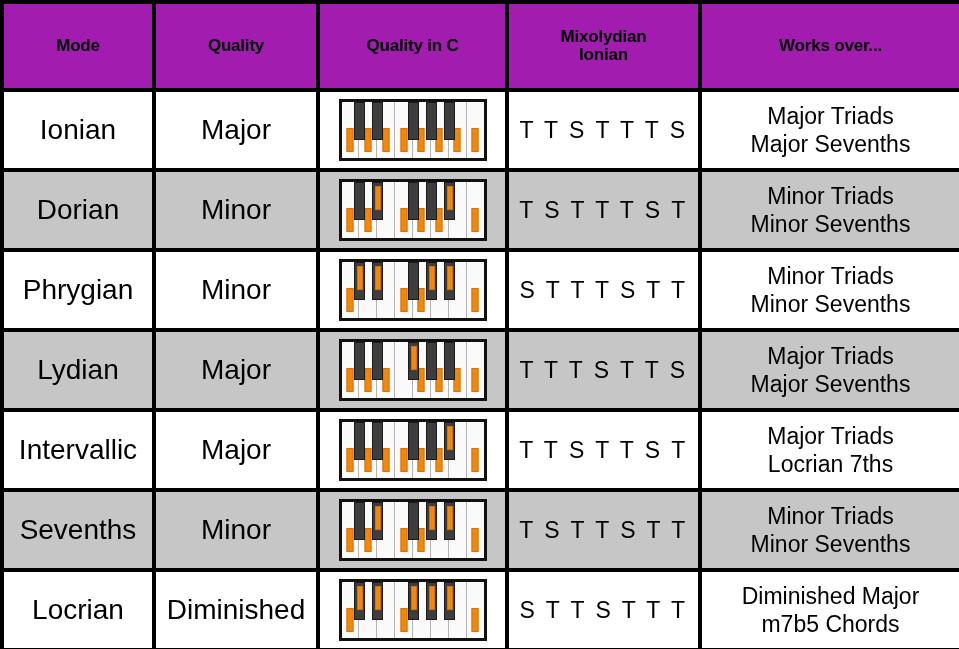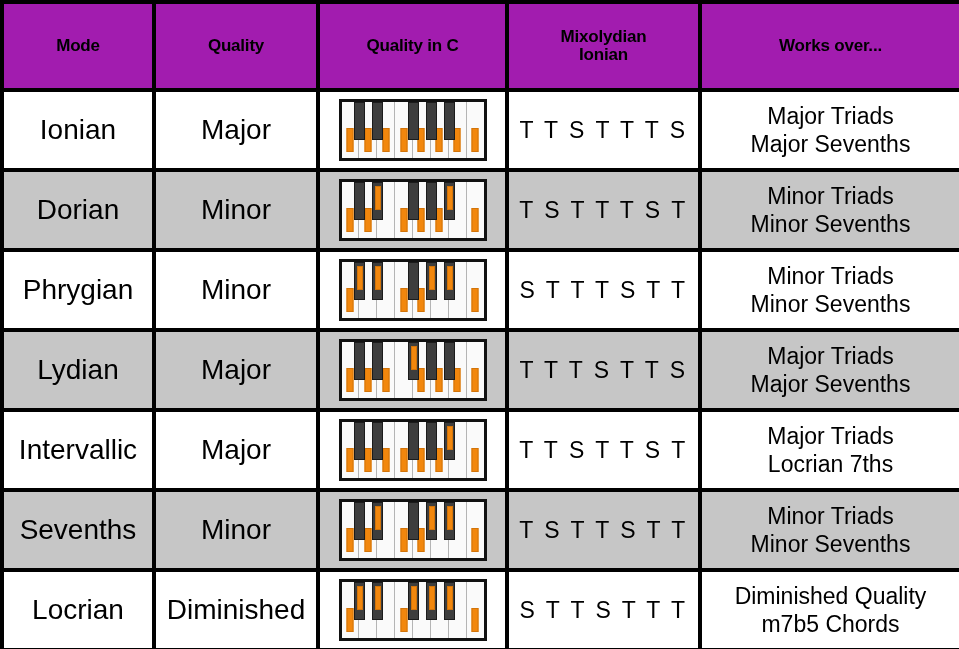--- a/index.html
+++ b/index.html
@@ -512,19 +512,19 @@
                   </div>
                   <div class="bkey on" style="left: 102.5px;">
                     <span class="dot"></span>
                   </div>
                 </div>
               </div>
             </div>
           </td>
           <td class="cell-pattern">S T T S T T T</td>
           <td class="cell-works">
-            <span class="works-line">Diminished Quality</span>
+            <span class="works-line">Diminished Major</span>
             <span class="works-line">m7b5 Chords</span>
           </td>
         </tr>
       </tbody>
   </table>
 </div>
 
 </body></html>

